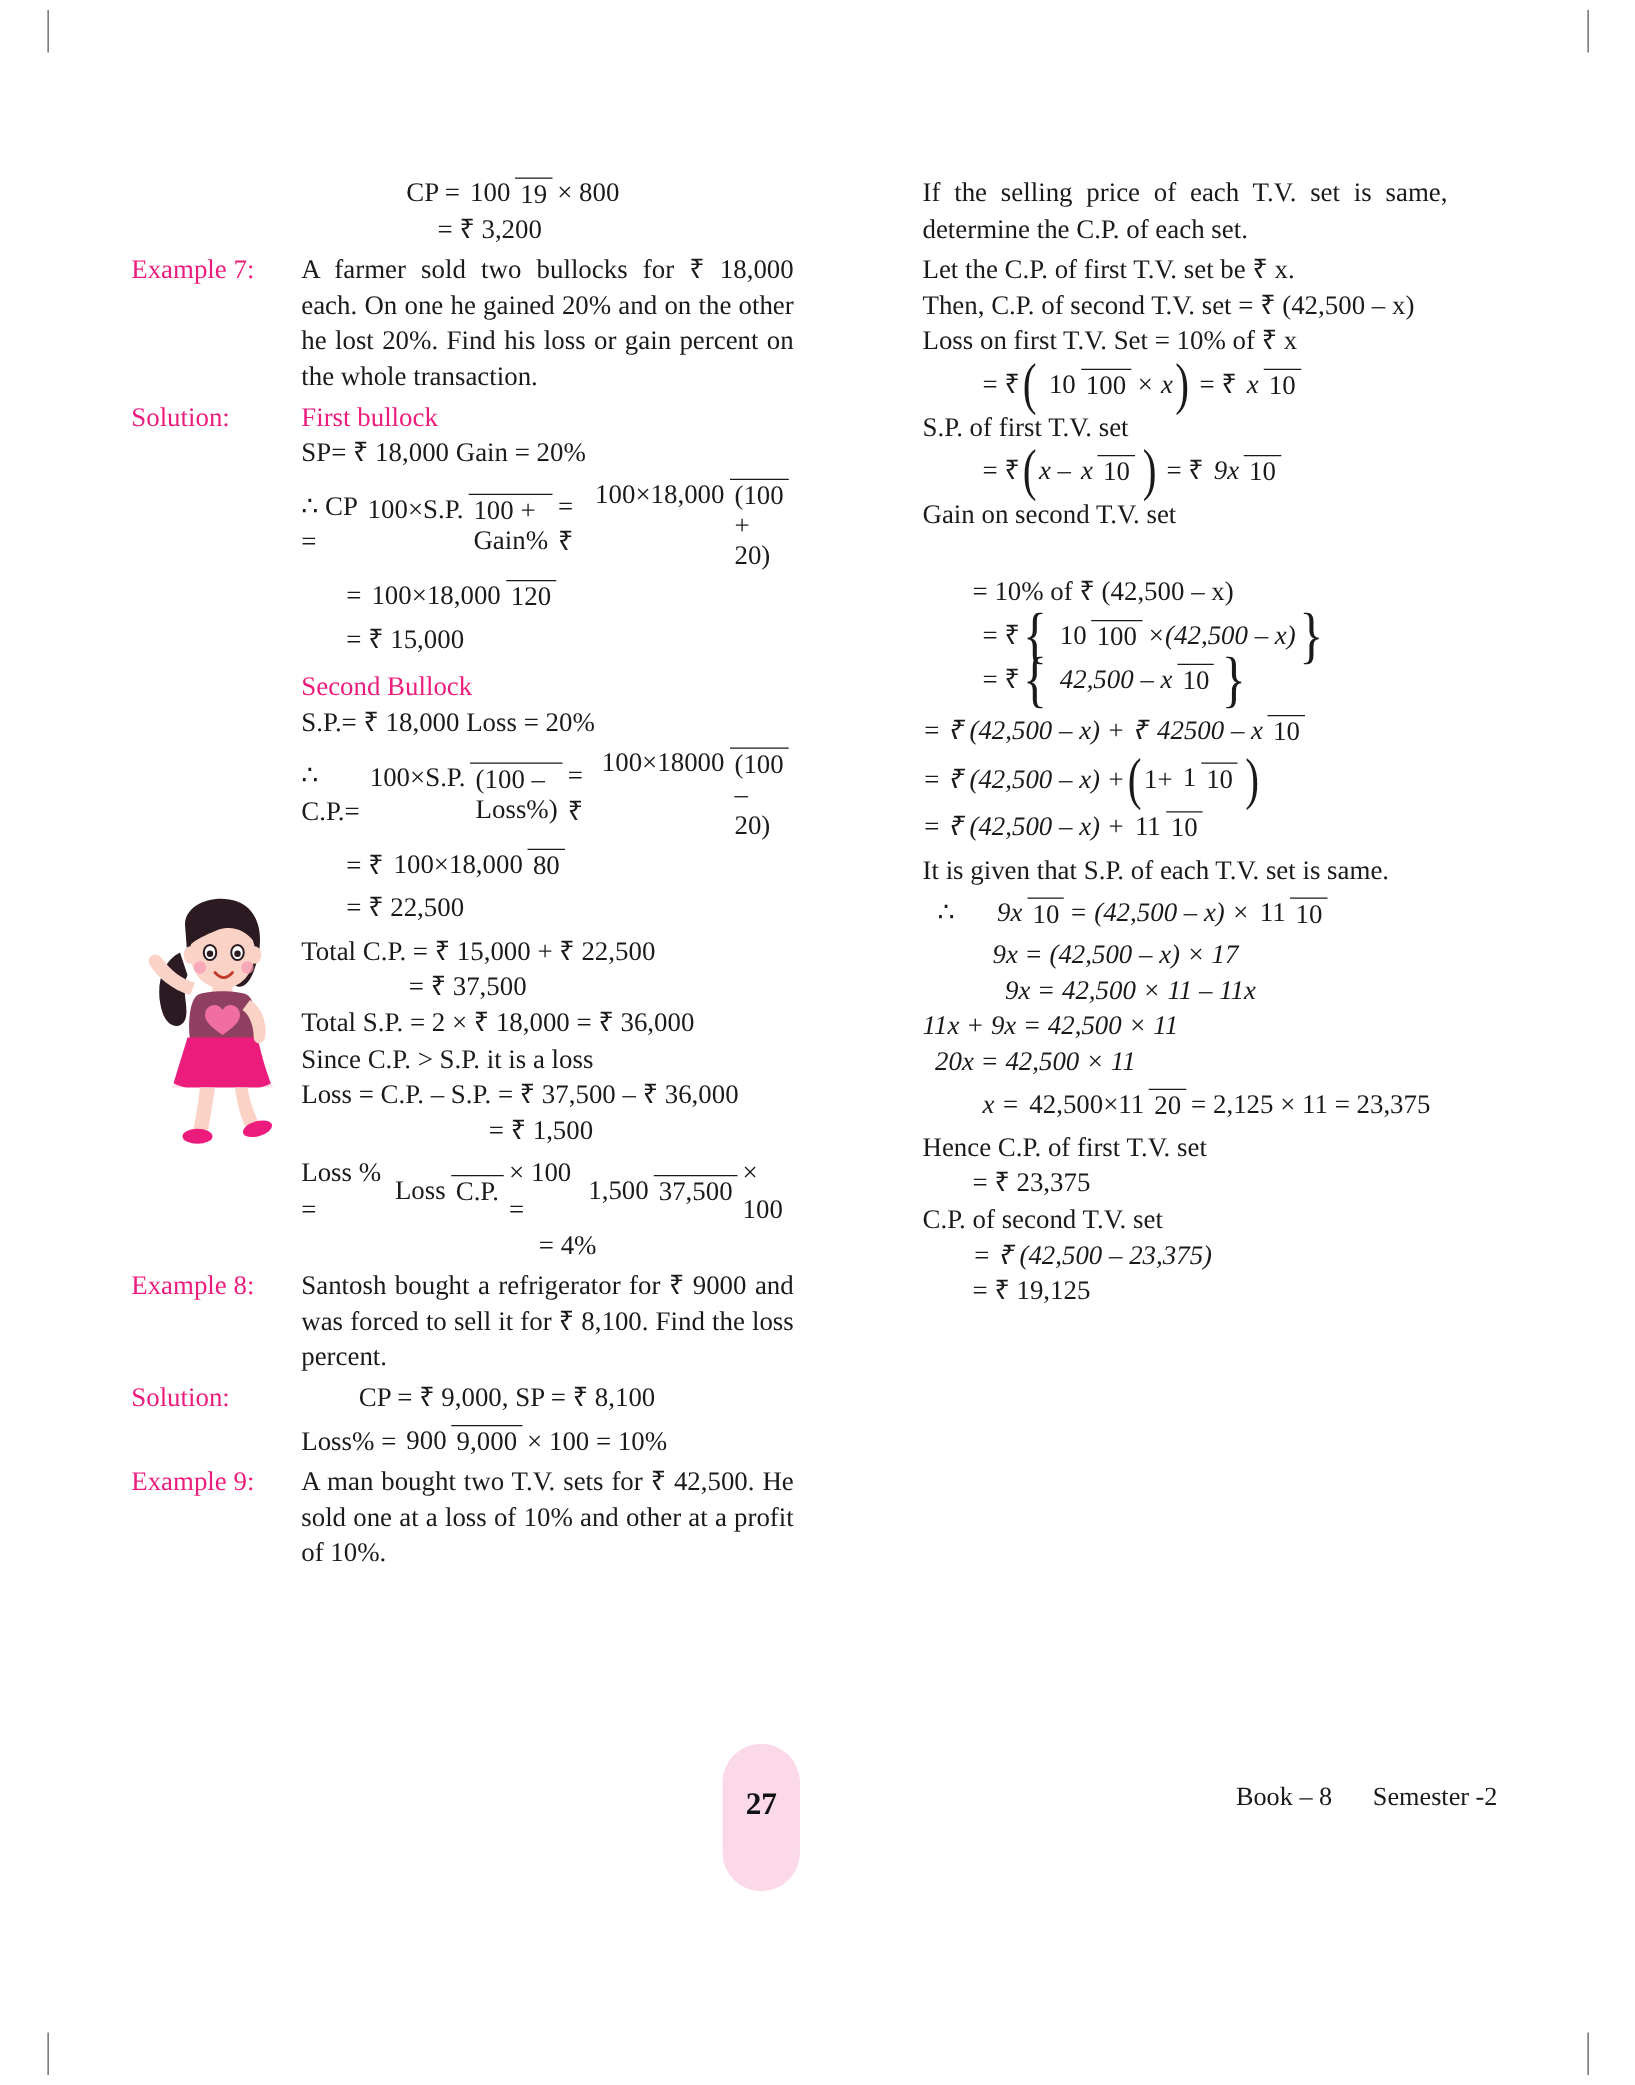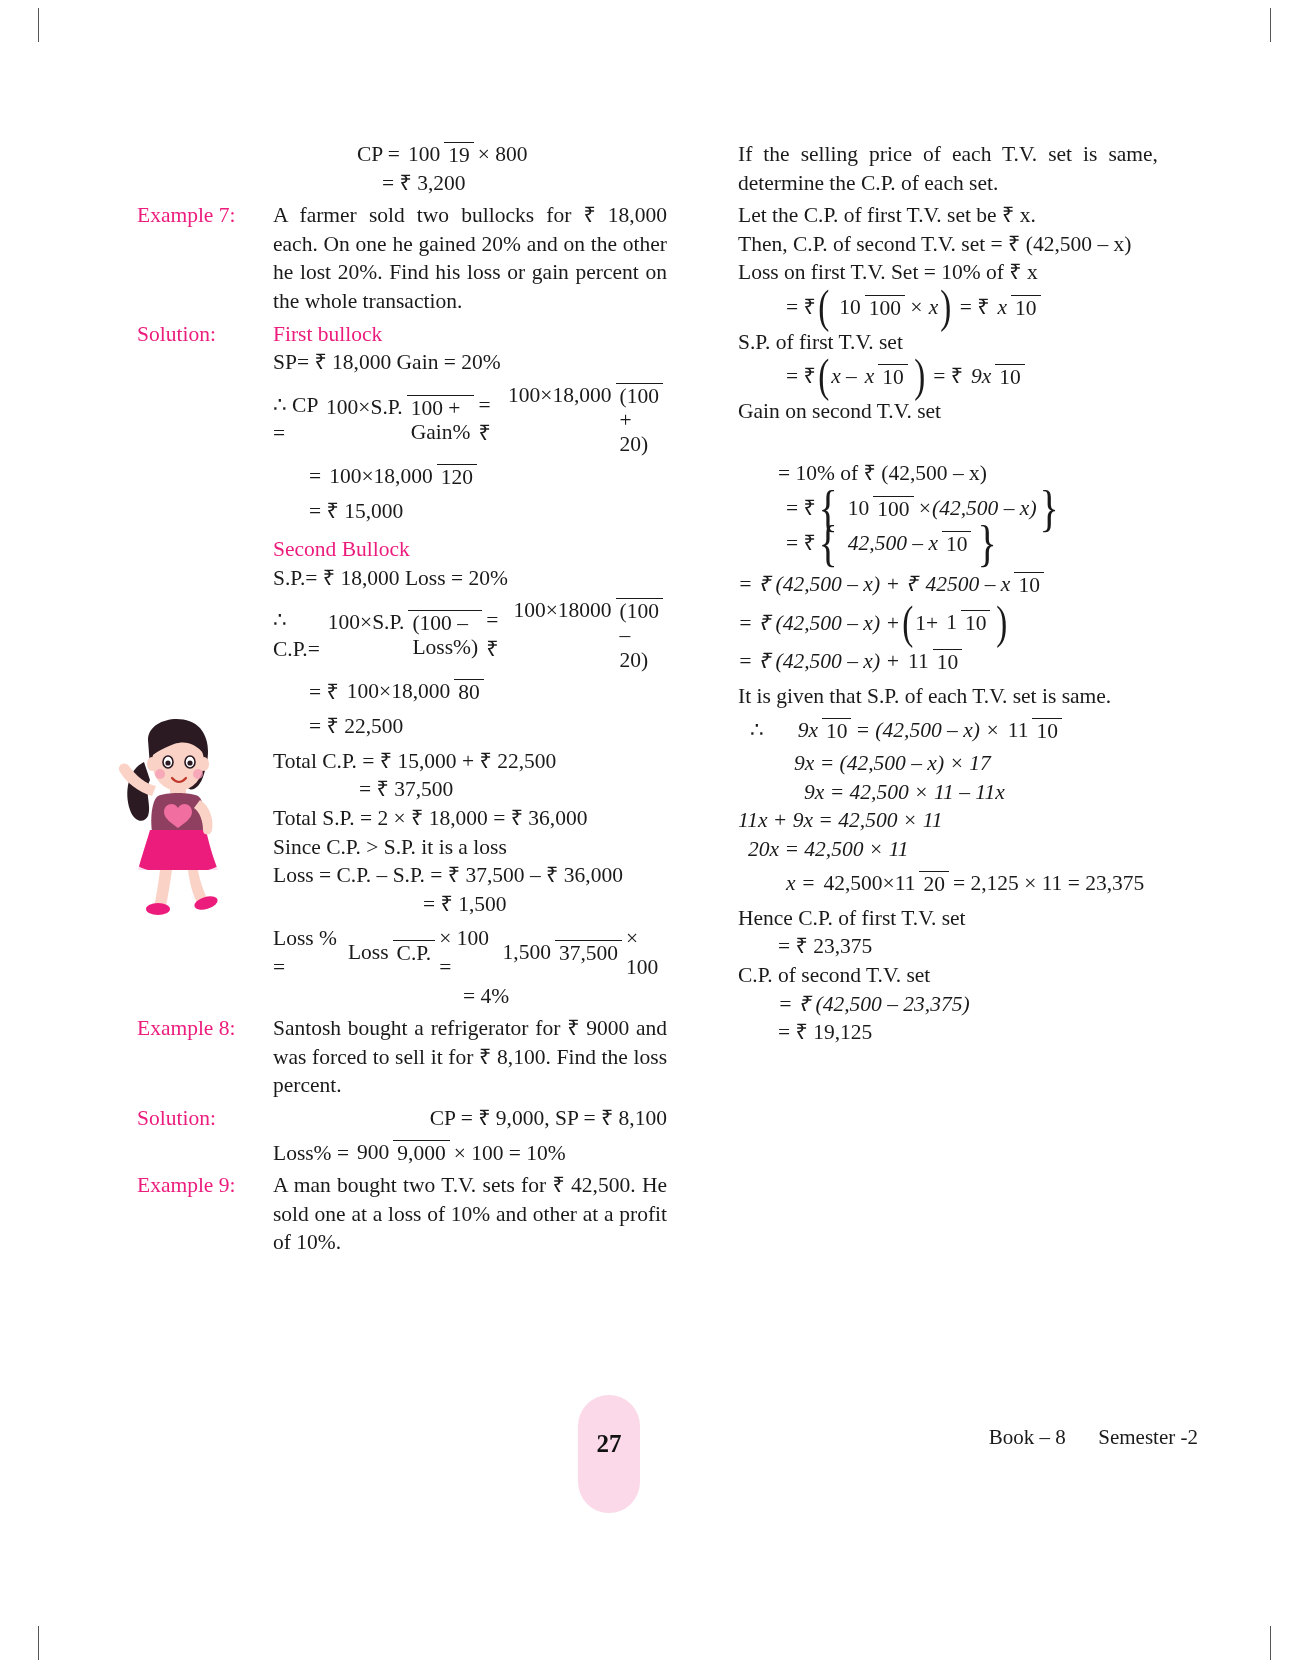--- a/index.html
+++ b/index.html
@@ -11,21 +11,21 @@
     position:relative;
     overflow:hidden;
   }
   .page { position:absolute; inset:0; }
 
   
   .cmark { position:absolute; background:#555; }
   .cmark.v { width:1px; height:34px; }
 
   .col { position:absolute; top:140px; font-size:21.5px; line-height:1.33; }
-  .col-left  { left:105px; width:530px;margin-left:32px; }
+  .col-left  { left:105px; width:530px; }
   .col-right { left:738px; width:420px; }
 
   .row { display:flex; align-items:flex-start; }
   .lbl {
     color:#ec1c7d; font-size:21.5px; white-space:nowrap;
     flex:0 0 auto; width:136px;
   }
   .lbl.sol { width:136px; }
   .body { flex:1 1 auto; }
   .just { text-align:justify; text-align-last:left; }
@@ -198,21 +198,21 @@
     <div class="row">
       <div class="lbl">Example  8:</div>
       <div class="body just">Santosh bought a refrigerator for ₹ 9000 and was forced to sell it for ₹ 8,100. Find the loss percent.</div>
     </div>
 
     <div class="sp4"></div>
 
     <div class="row">
       <div class="lbl sol">Solution:</div>
       <div class="body">
-        <div style="padding-left:46px;text-align:right;">CP = ₹ 9,000, SP = ₹ 8,100</div>
+        <div style="padding-left:46px;">CP = ₹ 9,000, SP = ₹ 8,100</div>
         <div class="sp6"></div>
         <div class="eqline">
           <span>Loss% =</span>
           <span class="frac">
             <span class="num">900</span>
             <span class="den">9,000</span>
           </span>
           <span>× 100 = 10%</span>
         </div>
       </div>

